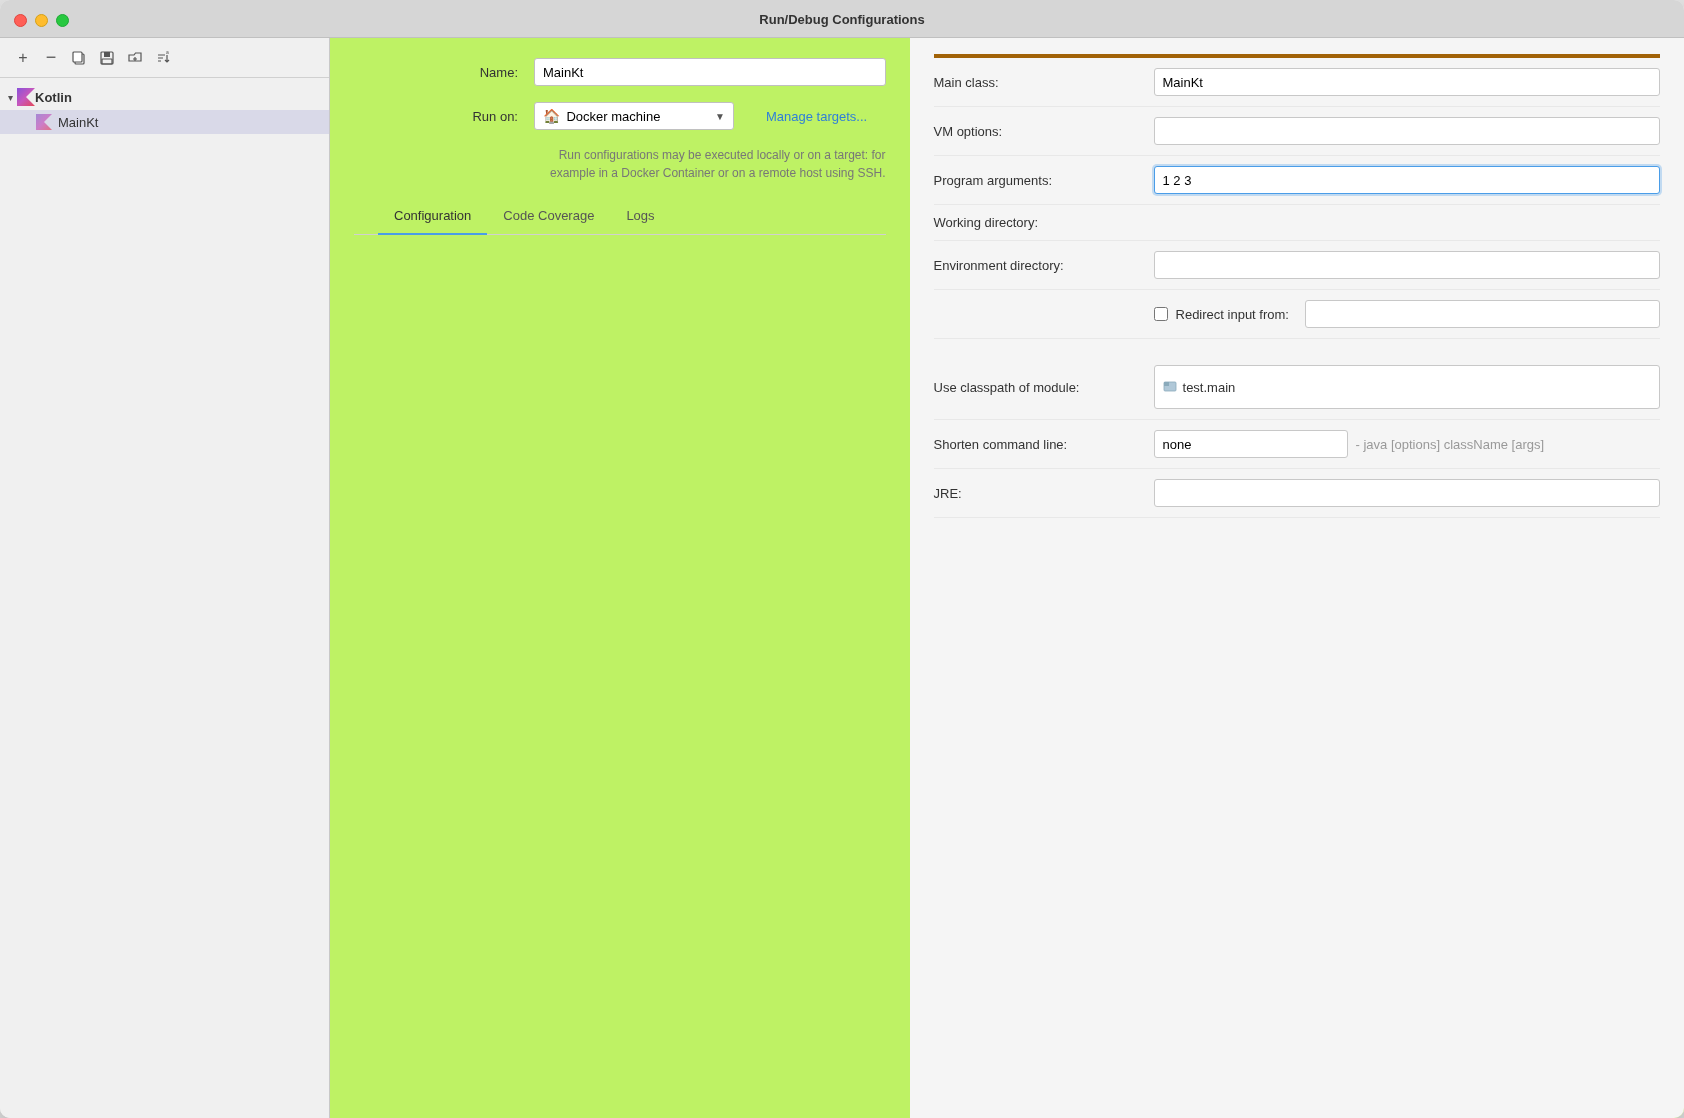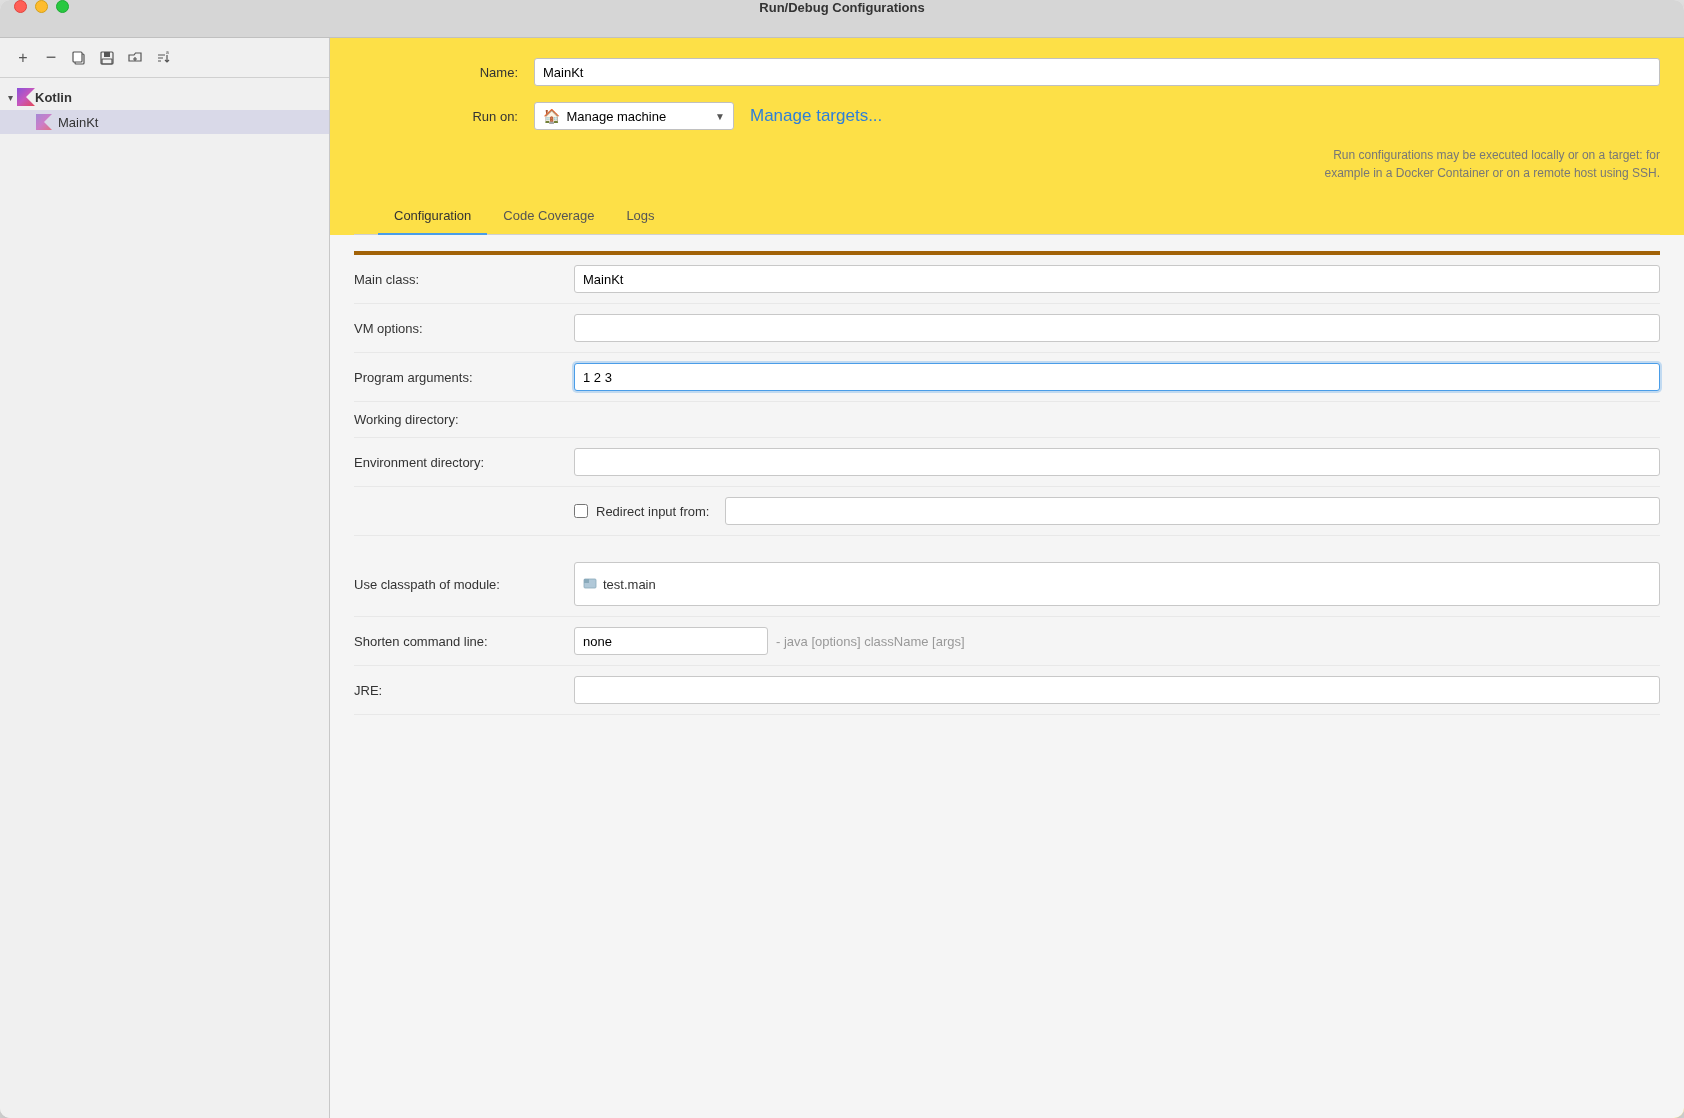--- a/index.html
+++ b/index.html
@@ -20,22 +20,22 @@
       overflow: hidden;
       display: flex;
       flex-direction: column;
       box-shadow: 0 10px 30px rgba(0,0,0,0.3);
     }
 
     .titlebar {
       height: 38px;
       background: #d6d6d6;
       display: flex;
-      align-items: flex-start;
-      padding: 0 14px;
+      align-items: flex-end;
+      padding: 10px 14px;
       border-bottom: 1px solid #c0c0c0;
       flex-shrink: 0;
       position: relative;
     }
 
     .traffic-lights {
       display: flex;
       gap: 8px;
       align-items: center;
     }
@@ -138,23 +138,23 @@
     }
 
     .tree-item-label {
       font-size: 13px;
       color: #333;
     }
 
     
     .right-panel {
       flex: 1;
-      background: #fde047;
-      display: flex;
-      flex-direction: column;
+      background: #bef264;
+      display: flex;
+      flex-direction: row;
       overflow: hidden;
     }
 
     .form-area {
       padding: 20px 24px 0 24px;
       flex-shrink: 0;
     }
 
     .form-row {
       display: flex;
@@ -204,23 +204,23 @@
       flex: 1;
     }
 
     .run-on-dropdown .chevron {
       font-size: 10px;
       color: #555;
       margin-left: 8px;
     }
 
     .manage-targets-link {
-      margin-left: 16px;
+      margin-left: 32px;
       color: #2e7fd9;
-      font-size: 17px;
+      font-size: 13px;
       cursor: pointer;
       text-decoration: none;
     }
 
     .run-on-hint {
       font-size: 12px;
       color: #777;
       line-height: 1.5;
       margin-left: 196px;
       margin-bottom: 16px;
@@ -453,21 +453,21 @@
 
         <div class="form-row">
           <span class="form-label">Name:</span>
           <input class="form-input" type="text" value="MainKt" style="">
         </div>
 
         <div class="form-row">
           <span class="form-label">Run on:</span>
           <div class="run-on-dropdown">
             <span class="house-icon">🏠</span>
-            <span class="dropdown-text">Manage machine</span>
+            <span class="dropdown-text">Docker machine</span>
             <span class="chevron">▼</span>
           </div>
           <a class="manage-targets-link">Manage targets...</a>
         </div>
 
         <div class="run-on-hint">
           Run configurations may be executed locally or on a target: for<br>
           example in a Docker Container or on a remote host using SSH.
         </div>
 

